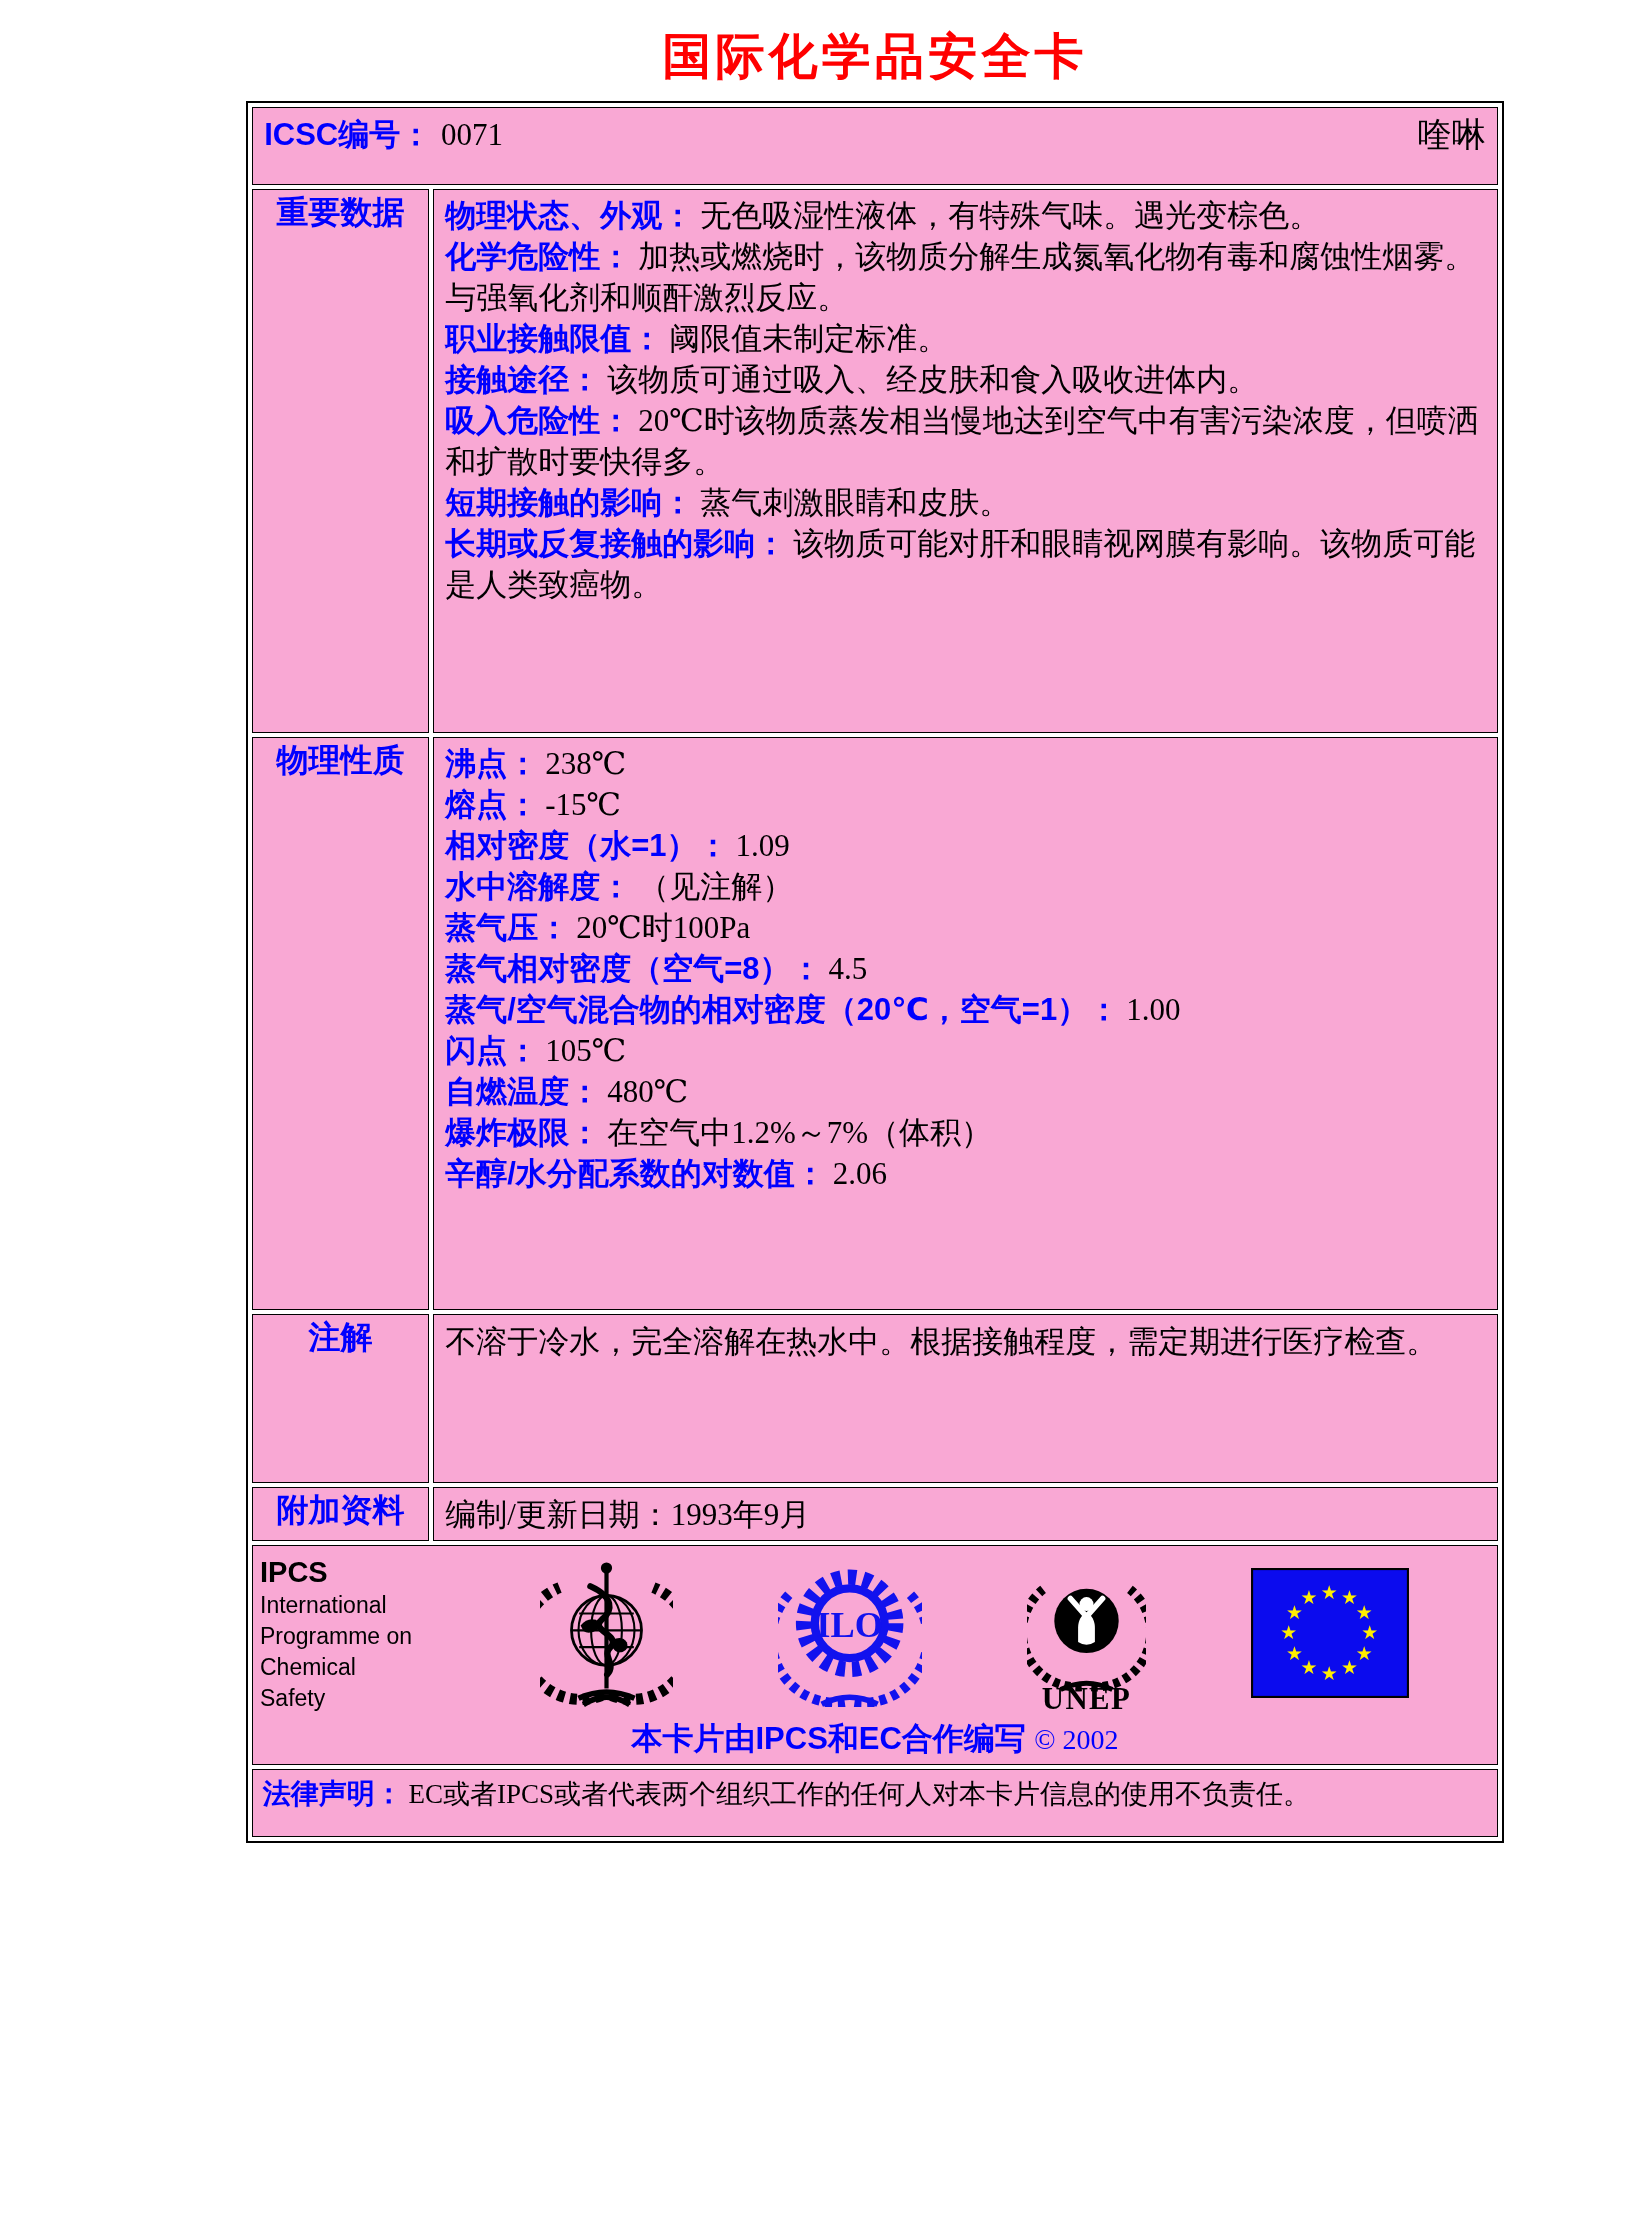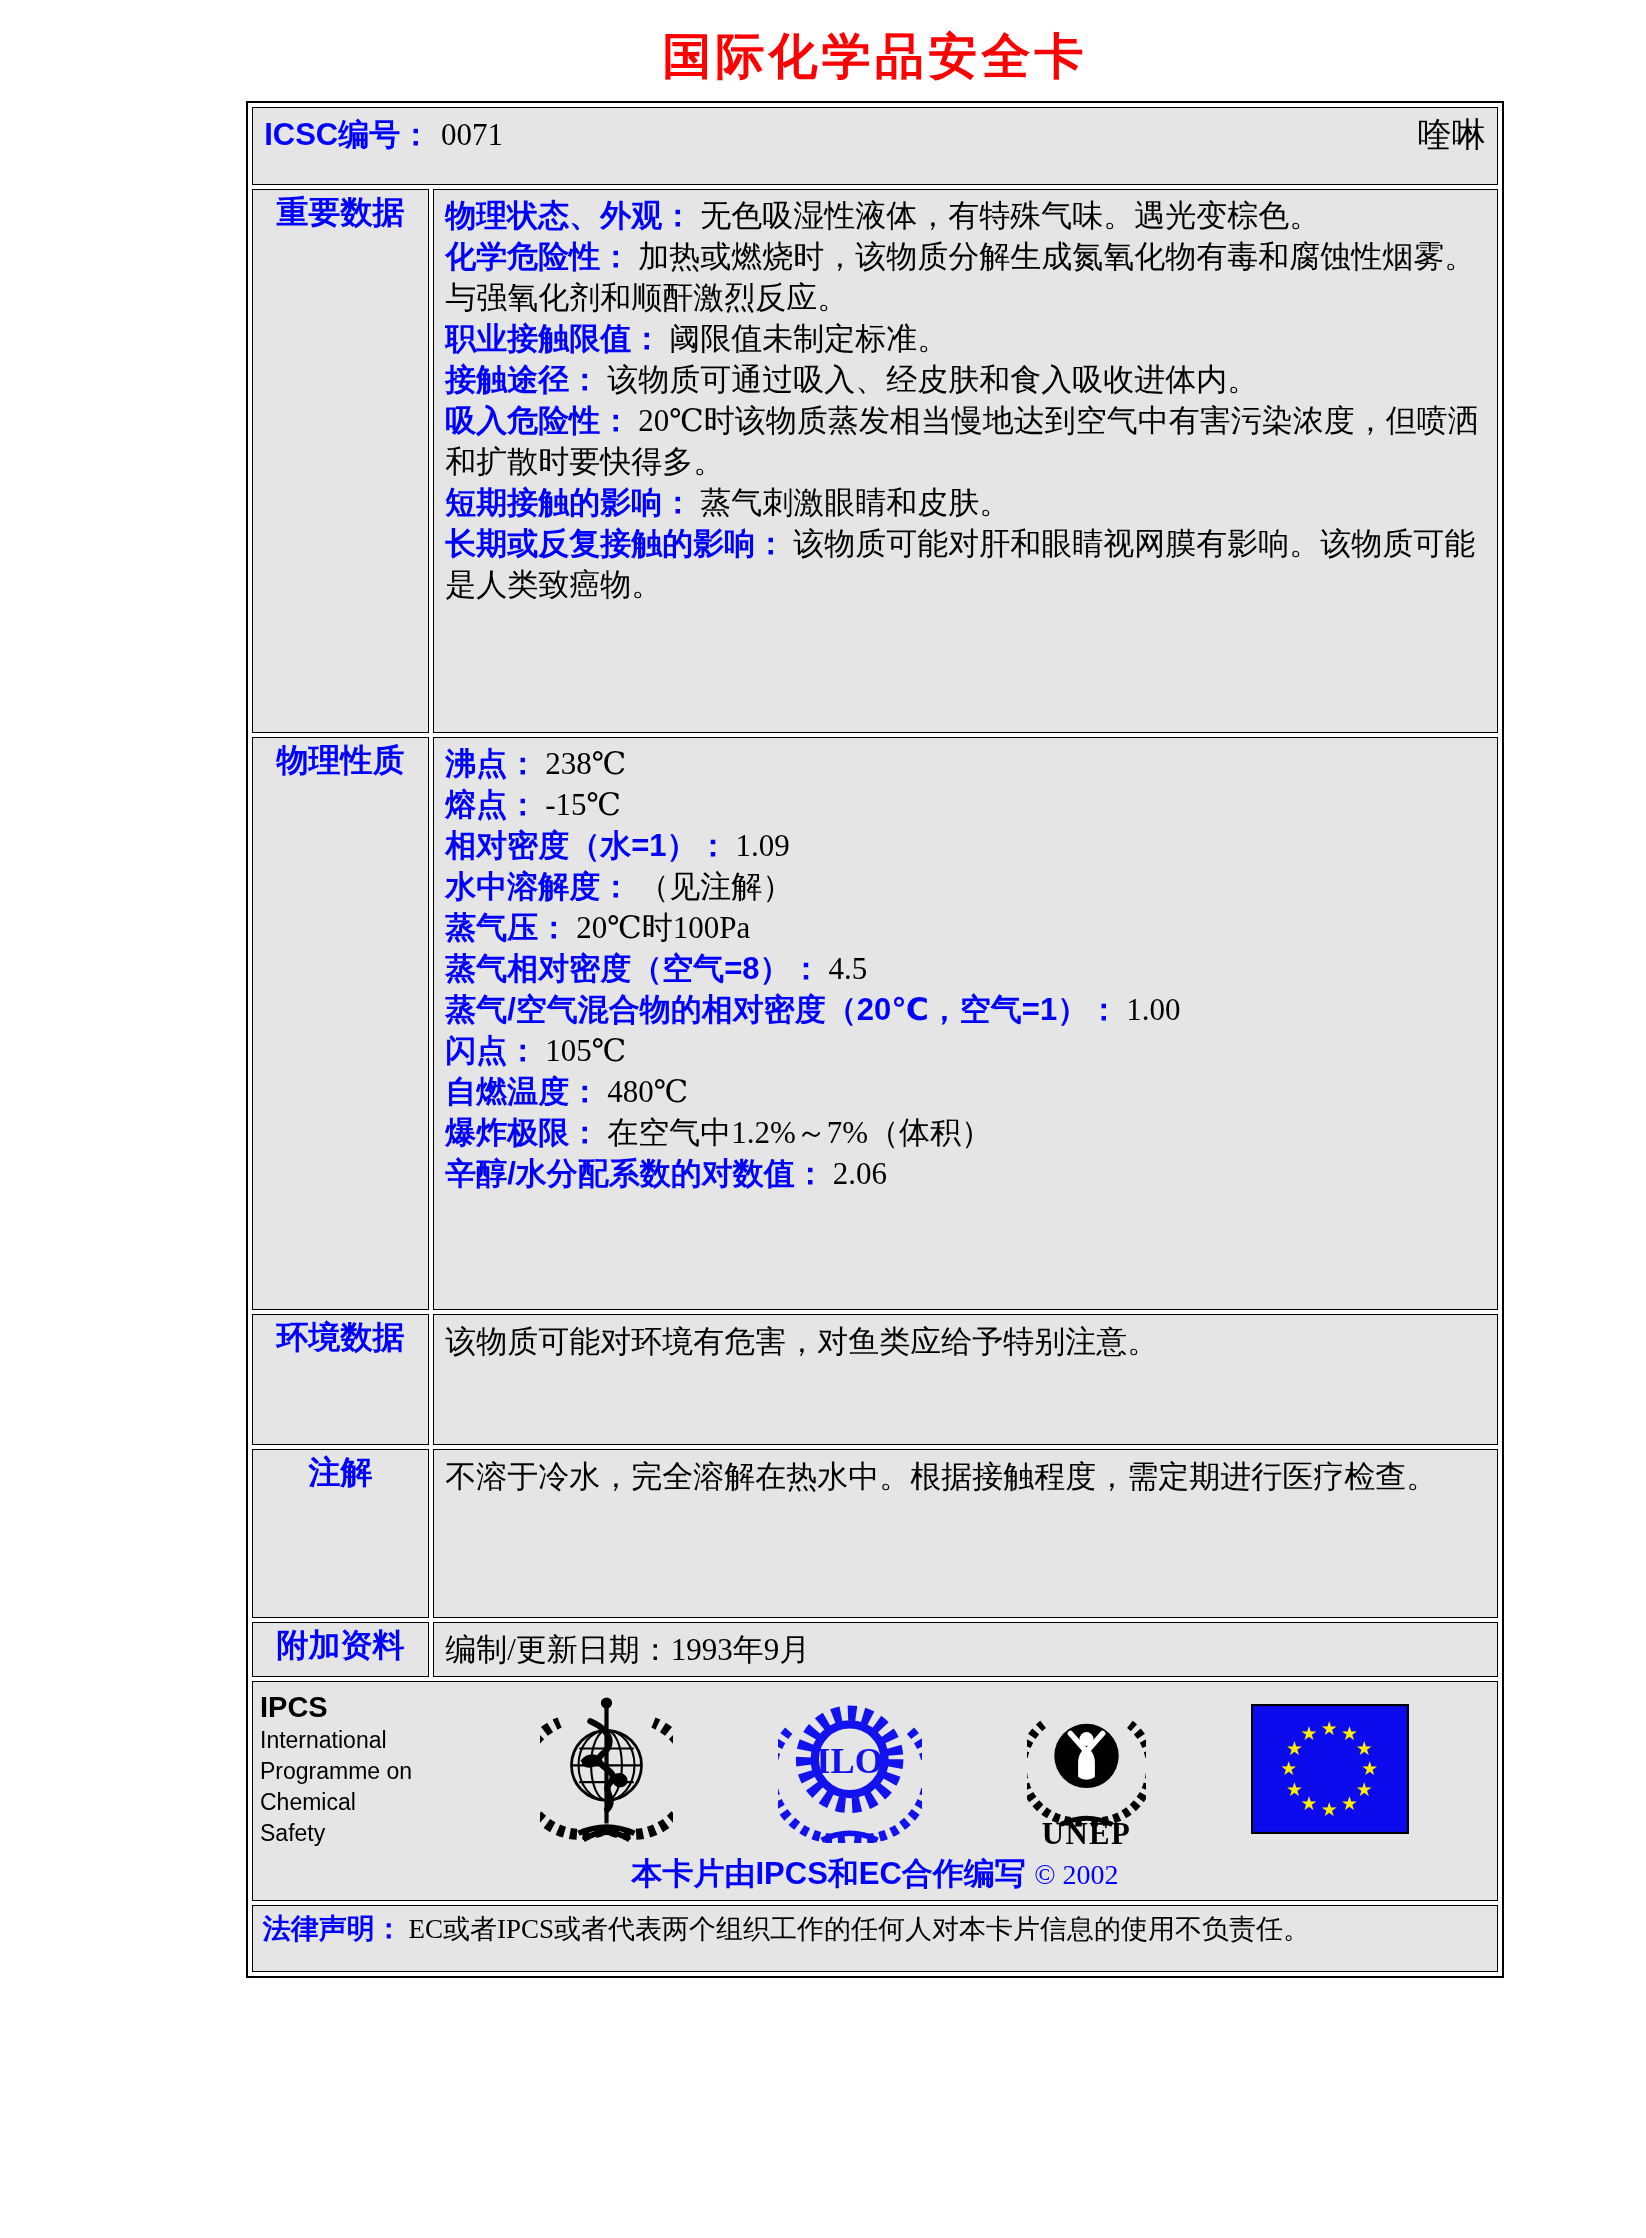--- a/index.html
+++ b/index.html
@@ -25,21 +25,21 @@
     border-collapse:separate;
     border-spacing:4.2px;
     border:2.8px solid #000;
     width:1258px;
     table-layout:fixed;
     background:#fff;
   }
   table.card td{
     border:1.4px solid #000;
     vertical-align:top;
-    background:#e5e5e5;
+    background:#f9a8d4;
     margin-top:48px;
   }
   td.section-label{
     text-align:center;
     vertical-align:middle;
     font-family:"Liberation Sans","DejaVu Sans",sans-serif;
     font-weight:bold;
     font-size:32px;
     color:#0000FF;
   }
@@ -146,24 +146,20 @@
           <span class="field-line"><span class="field-label">蒸气压：</span><span class="val">20℃时100Pa</span></span>
           <span class="field-line"><span class="field-label">蒸气相对密度（空气=8）：</span><span class="val">4.5</span></span>
           <span class="field-line"><span class="field-label">蒸气/空气混合物的相对密度（20℃，空气=1）：</span><span class="val">1.00</span></span>
           <span class="field-line"><span class="field-label">闪点：</span><span class="val">105℃</span></span>
           <span class="field-line"><span class="field-label">自燃温度：</span><span class="val">480℃</span></span>
           <span class="field-line"><span class="field-label">爆炸极限：</span><span class="val">在空气中1.2%～7%（体积）</span></span>
           <span class="field-line"><span class="field-label">辛醇/水分配系数的对数值：</span><span class="val">2.06</span></span>
         </td>
       </tr>
 
-      <tr>
-        <td class="section-label">环境数据</td>
-        <td class="content" style="height:118px;">该物质可能对环境有危害，对鱼类应给予特别注意。</td>
-      </tr>
 
       <tr>
         <td class="section-label">注解</td>
         <td class="content" style="height:156px;">不溶于冷水，完全溶解在热水中。根据接触程度，需定期进行医疗检查。</td>
       </tr>
 
       <tr>
         <td class="section-label">附加资料</td>
         <td class="content" style="height:35px;">编制/更新日期：1993年9月</td>
       </tr>

